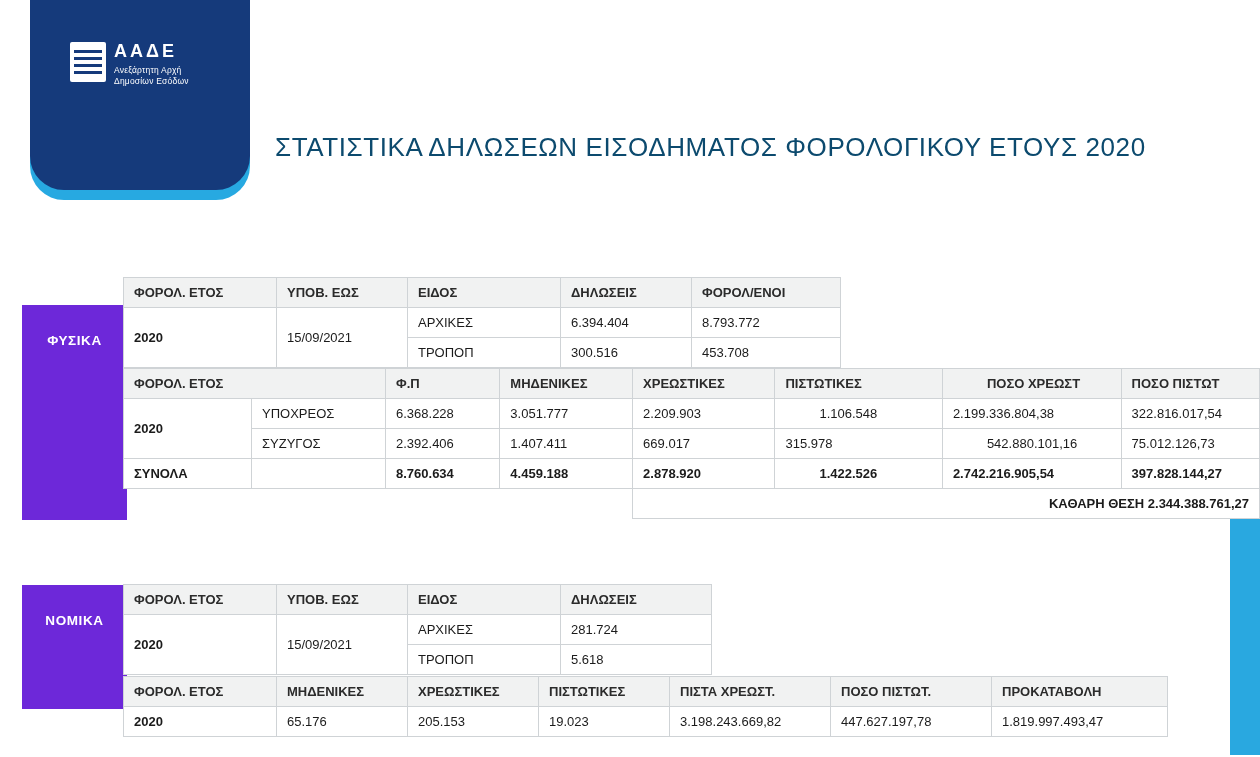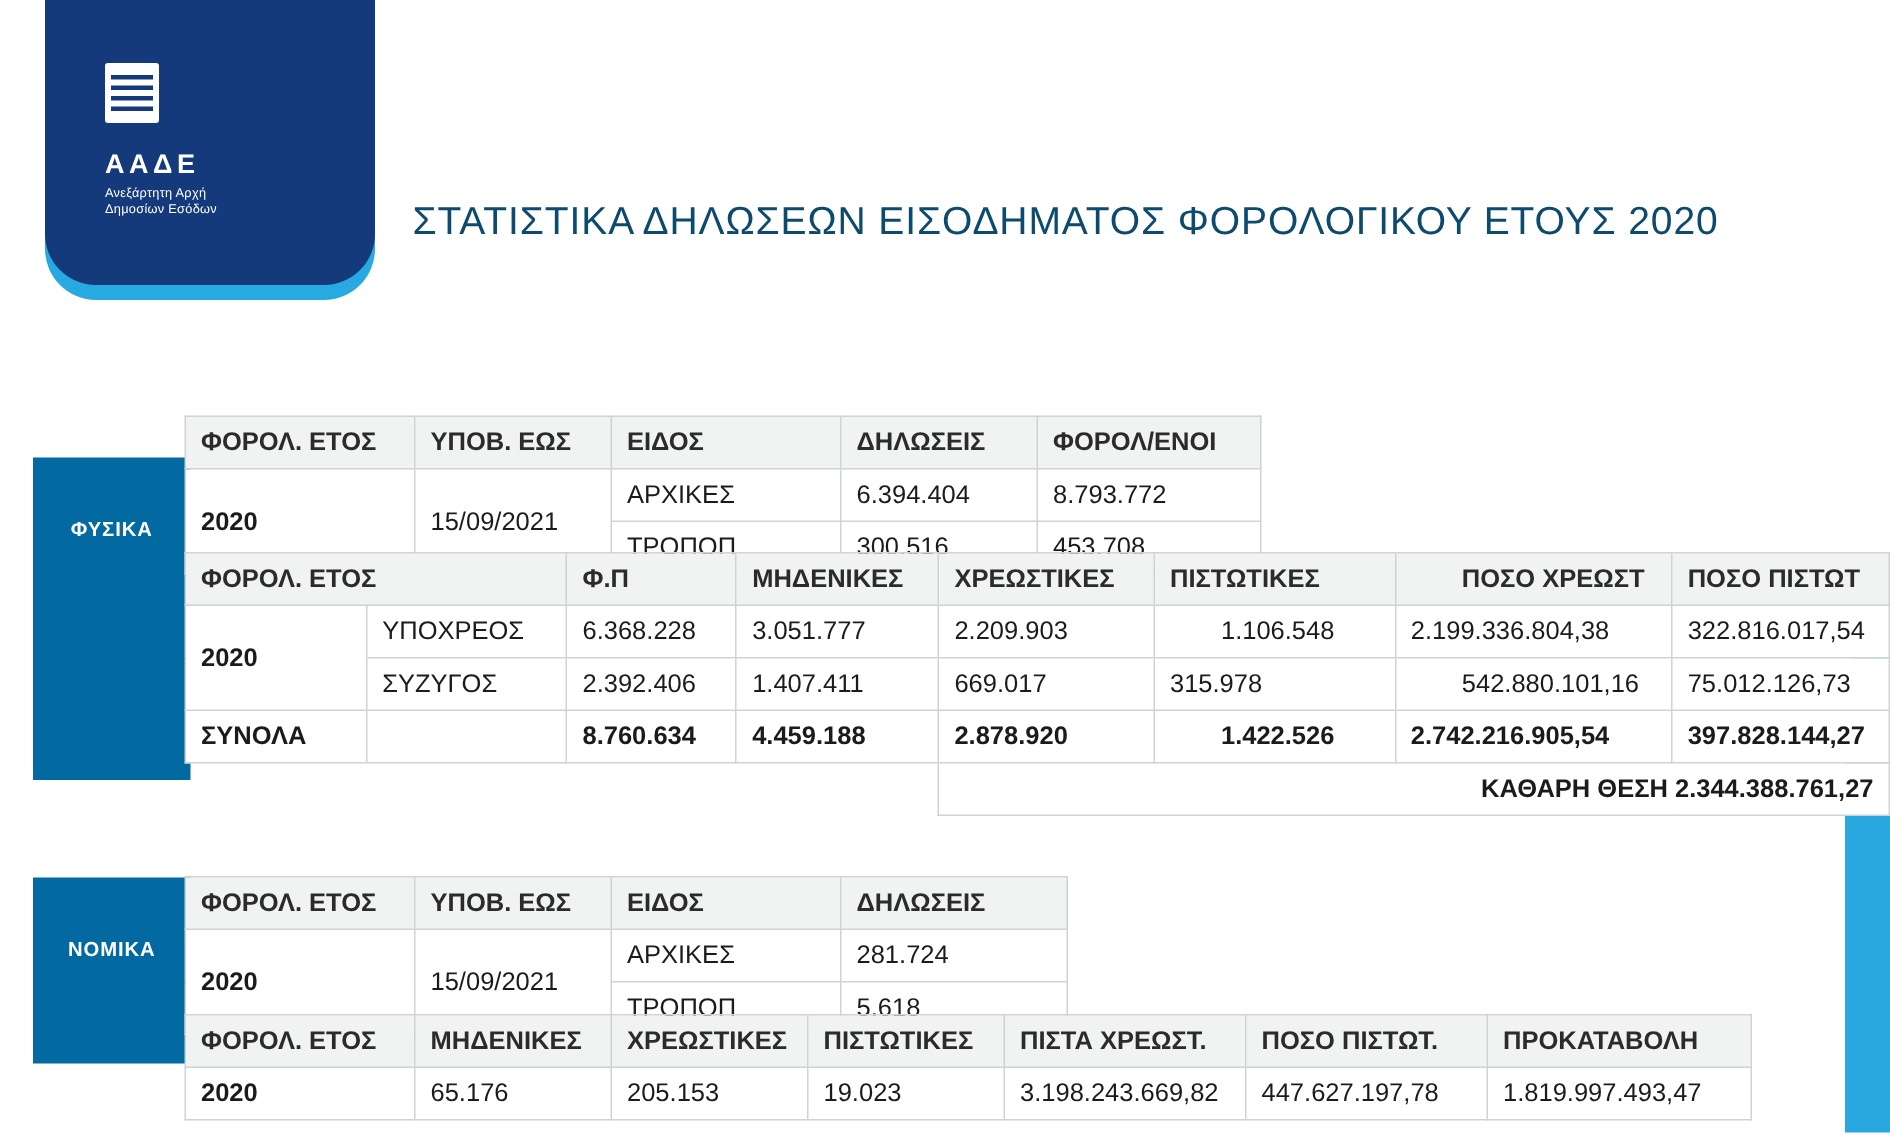--- a/index.html
+++ b/index.html
@@ -36,22 +36,21 @@
     border-bottom-left-radius: 34px;
     border-bottom-right-radius: 34px;
     z-index: -1;
   }
   .logo-inner {
     position: absolute;
     left: 40px;
     top: 42px;
     display: flex;
     align-items: flex-start;
-    gap: 18px;
-    flex-direction: column;
+    gap: 8px;
   }
   .logo-mark {
     width: 36px;
     height: 40px;
     background: #ffffff;
     border-radius: 2px;
     position: relative;
     flex: none;
   }
   .logo-mark::before {
@@ -109,37 +108,37 @@
     width: 30px;
     height: 330px;
     background: #29a8e0;
     border-top-left-radius: 26px;
   }
 
   
   .side-label {
     position: absolute;
     width: 105px;
-    background: #0369a1;
+    background: #6d28d9;
     color: #ffffff;
     font-size: 13.5px;
     font-weight: bold;
     letter-spacing: 0.6px;
     text-align: center;
-    padding-top: 40px;
+    padding-top: 28px;
     box-sizing: border-box;
   }
   #side-fysika { left: 22px; top: 305px; height: 215px; }
   #side-nomika { left: 22px; top: 585px; height: 124px; }
 
   
   table {
     border-collapse: collapse;
     position: absolute;
-    font-size: 17px;
+    font-size: 13px;
     color: #1b1b1b;
   }
   table td, table th {
     border: 1px solid #cfd3d6;
     padding: 7px 10px;
     text-align: left;
     font-weight: normal;
     white-space: nowrap;
     background: #ffffff;
   }

